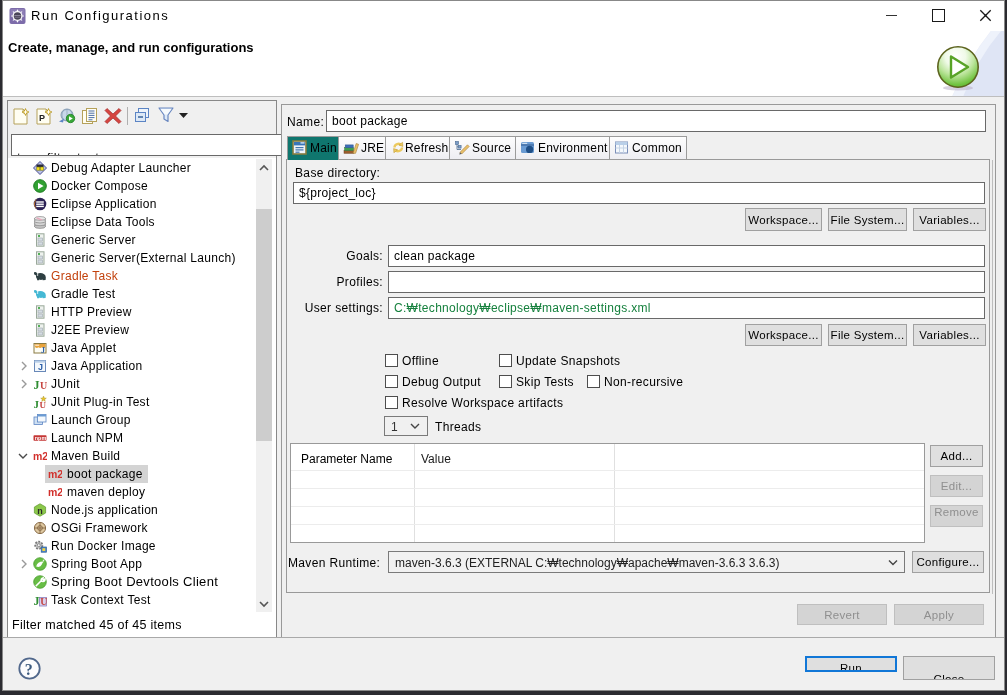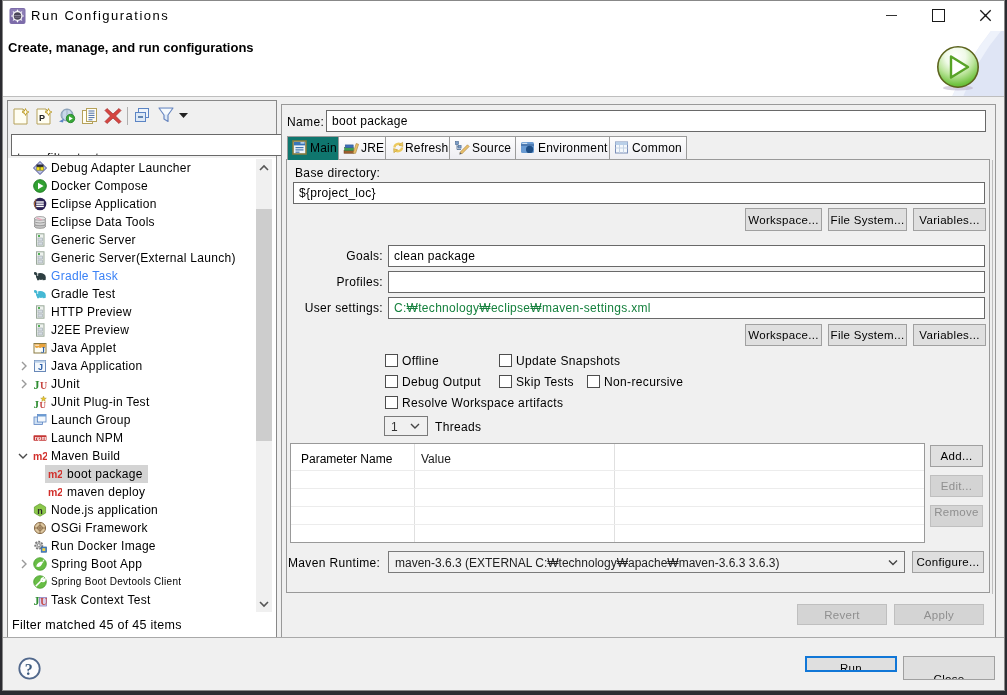--- a/index.html
+++ b/index.html
@@ -159,21 +159,21 @@
           <rect x="3.5" y="0.8" width="7.5" height="12.4" fill="#eef2ee" stroke="#9aa89a" stroke-width="1"></rect>
           <rect x="5" y="2.2" width="2" height="1.6" fill="#2f9e33"></rect>
           <rect x="5" y="5" width="4.6" height="3" fill="#d4dce2" stroke="#a0a8b0" stroke-width="0.6"></rect>
           <rect x="5" y="9" width="4.6" height="3" fill="#d4dce2" stroke="#a0a8b0" stroke-width="0.6"></rect>
         </svg>
       <div class="abs" style="left:43px;top:91px;height:18px;line-height:18px;font-size:12px;color:#000;white-space:nowrap">Generic Server(External Launch)</div>
       <svg class="abs" style="left:25px;top:111px" width="14" height="14" viewBox="0 0 14 14">
           <path d="M12.6,11 Q13.8,5.6 9.3,4.3 Q6.2,3.4 4.4,4.9 Q3.6,2.8 1.9,3.1 Q0.5,3.4 1.1,4.9 Q1.7,6.4 3.1,6.3 Q2.3,8.6 4.1,10.3 L4.1,11.2 L6.2,11.2 L6.2,10.6 Q8.2,11.2 9.7,10.5 L9.7,11.2 z" fill="#2e3f42"></path>
           <circle cx="4.6" cy="6" r="0.7" fill="#fff"></circle>
         </svg>
-      <div class="abs" style="left:43px;top:109px;height:18px;line-height:18px;font-size:12px;color:#3b82f6;white-space:nowrap">Gradle Task</div>
+      <div class="abs" style="left:43px;top:109px;height:18px;line-height:18px;font-size:12px;color:#c2410c;white-space:nowrap">Gradle Task</div>
       <svg class="abs" style="left:25px;top:129px" width="14" height="14" viewBox="0 0 14 14">
           <path d="M12.6,11 Q13.8,5.6 9.3,4.3 Q6.2,3.4 4.4,4.9 Q3.6,2.8 1.9,3.1 Q0.5,3.4 1.1,4.9 Q1.7,6.4 3.1,6.3 Q2.3,8.6 4.1,10.3 L4.1,11.2 L6.2,11.2 L6.2,10.6 Q8.2,11.2 9.7,10.5 L9.7,11.2 z" fill="#45b8d4"></path>
           <circle cx="4.6" cy="6" r="0.7" fill="#fff"></circle>
         </svg>
       <div class="abs" style="left:43px;top:127px;height:18px;line-height:18px;font-size:12px;color:#000;white-space:nowrap">Gradle Test</div>
       <svg class="abs" style="left:25px;top:147px" width="14" height="14" viewBox="0 0 14 14">
           <rect x="3.5" y="0.8" width="7.5" height="12.4" fill="#eef2ee" stroke="#9aa89a" stroke-width="1"></rect>
           <rect x="5" y="2.2" width="2" height="1.6" fill="#2f9e33"></rect>
           <rect x="5" y="5" width="4.6" height="3" fill="#d4dce2" stroke="#a0a8b0" stroke-width="0.6"></rect>
           <rect x="5" y="9" width="4.6" height="3" fill="#d4dce2" stroke="#a0a8b0" stroke-width="0.6"></rect>
@@ -267,21 +267,21 @@
         <svg class="abs" style="left:25px;top:399px" width="14" height="14" viewBox="0 0 14 14">
           <circle cx="7" cy="7" r="6.3" fill="#68bd45" stroke="#4a9e2f" stroke-width="0.8"></circle>
           <path d="M3.2,9.6 Q4.4,4.2 11,4.6 Q9.4,5.8 8.8,7.6 Q7.6,10.8 3.2,9.6 z" fill="#fff"></path>
           <path d="M9.5,3.2 Q10.8,2.2 11.8,2.6 Q11.4,3.8 10.4,4.2 z" fill="#fff" opacity="0.9"></path>
         </svg>
       <div class="abs" style="left:43px;top:397px;height:18px;line-height:18px;font-size:12px;color:#000;white-space:nowrap">Spring Boot App</div>
       <svg class="abs" style="left:25px;top:417px" width="14" height="14" viewBox="0 0 14 14">
           <circle cx="7" cy="7" r="6.3" fill="#68bd45" stroke="#4a9e2f" stroke-width="0.8"></circle>
           <path d="M3.2,10.8 L8.2,5.8 M8.2,5.8 Q8,3.6 10,3 Q9.6,4.4 10.4,4.8 Q11.2,5.2 12,4 Q12.2,6.4 10,6.4 Q9,6.4 8.2,5.8" stroke="#fff" stroke-width="1.6" fill="none" stroke-linecap="round"></path>
         </svg>
-      <div class="abs" style="left:43px;top:415px;height:18px;line-height:18px;font-size:10px;color:#000;white-space:nowrap">Spring Boot Devtools Client</div>
+      <div class="abs" style="left:43px;top:415px;height:18px;line-height:18px;font-size:13px;color:#000;white-space:nowrap">Spring Boot Devtools Client</div>
       <svg class="abs" style="left:25px;top:435px" width="14" height="14" viewBox="0 0 14 14">
           <rect x="6.5" y="4.5" width="7" height="8.5" fill="#d8d2ee" stroke="#8a7fc0" stroke-width="0.8"></rect>
           <text x="0.5" y="11.5" font-family="Liberation Serif" font-size="12" font-weight="bold" fill="#2f8d32">J</text>
           <text x="7.2" y="11.5" font-family="Liberation Serif" font-size="10" font-weight="bold" fill="#c64540">U</text>
         </svg>
       <div class="abs" style="left:43px;top:433px;height:18px;line-height:18px;font-size:12px;color:#000;white-space:nowrap">Task Context Test</div>
       <div class="abs" style="left:4px;top:458px;height:18px;line-height:18px;font-size:12.5px;color:#000;white-space:nowrap">Filter matched 45 of 45 items</div>
     </div>
   </div>
 

